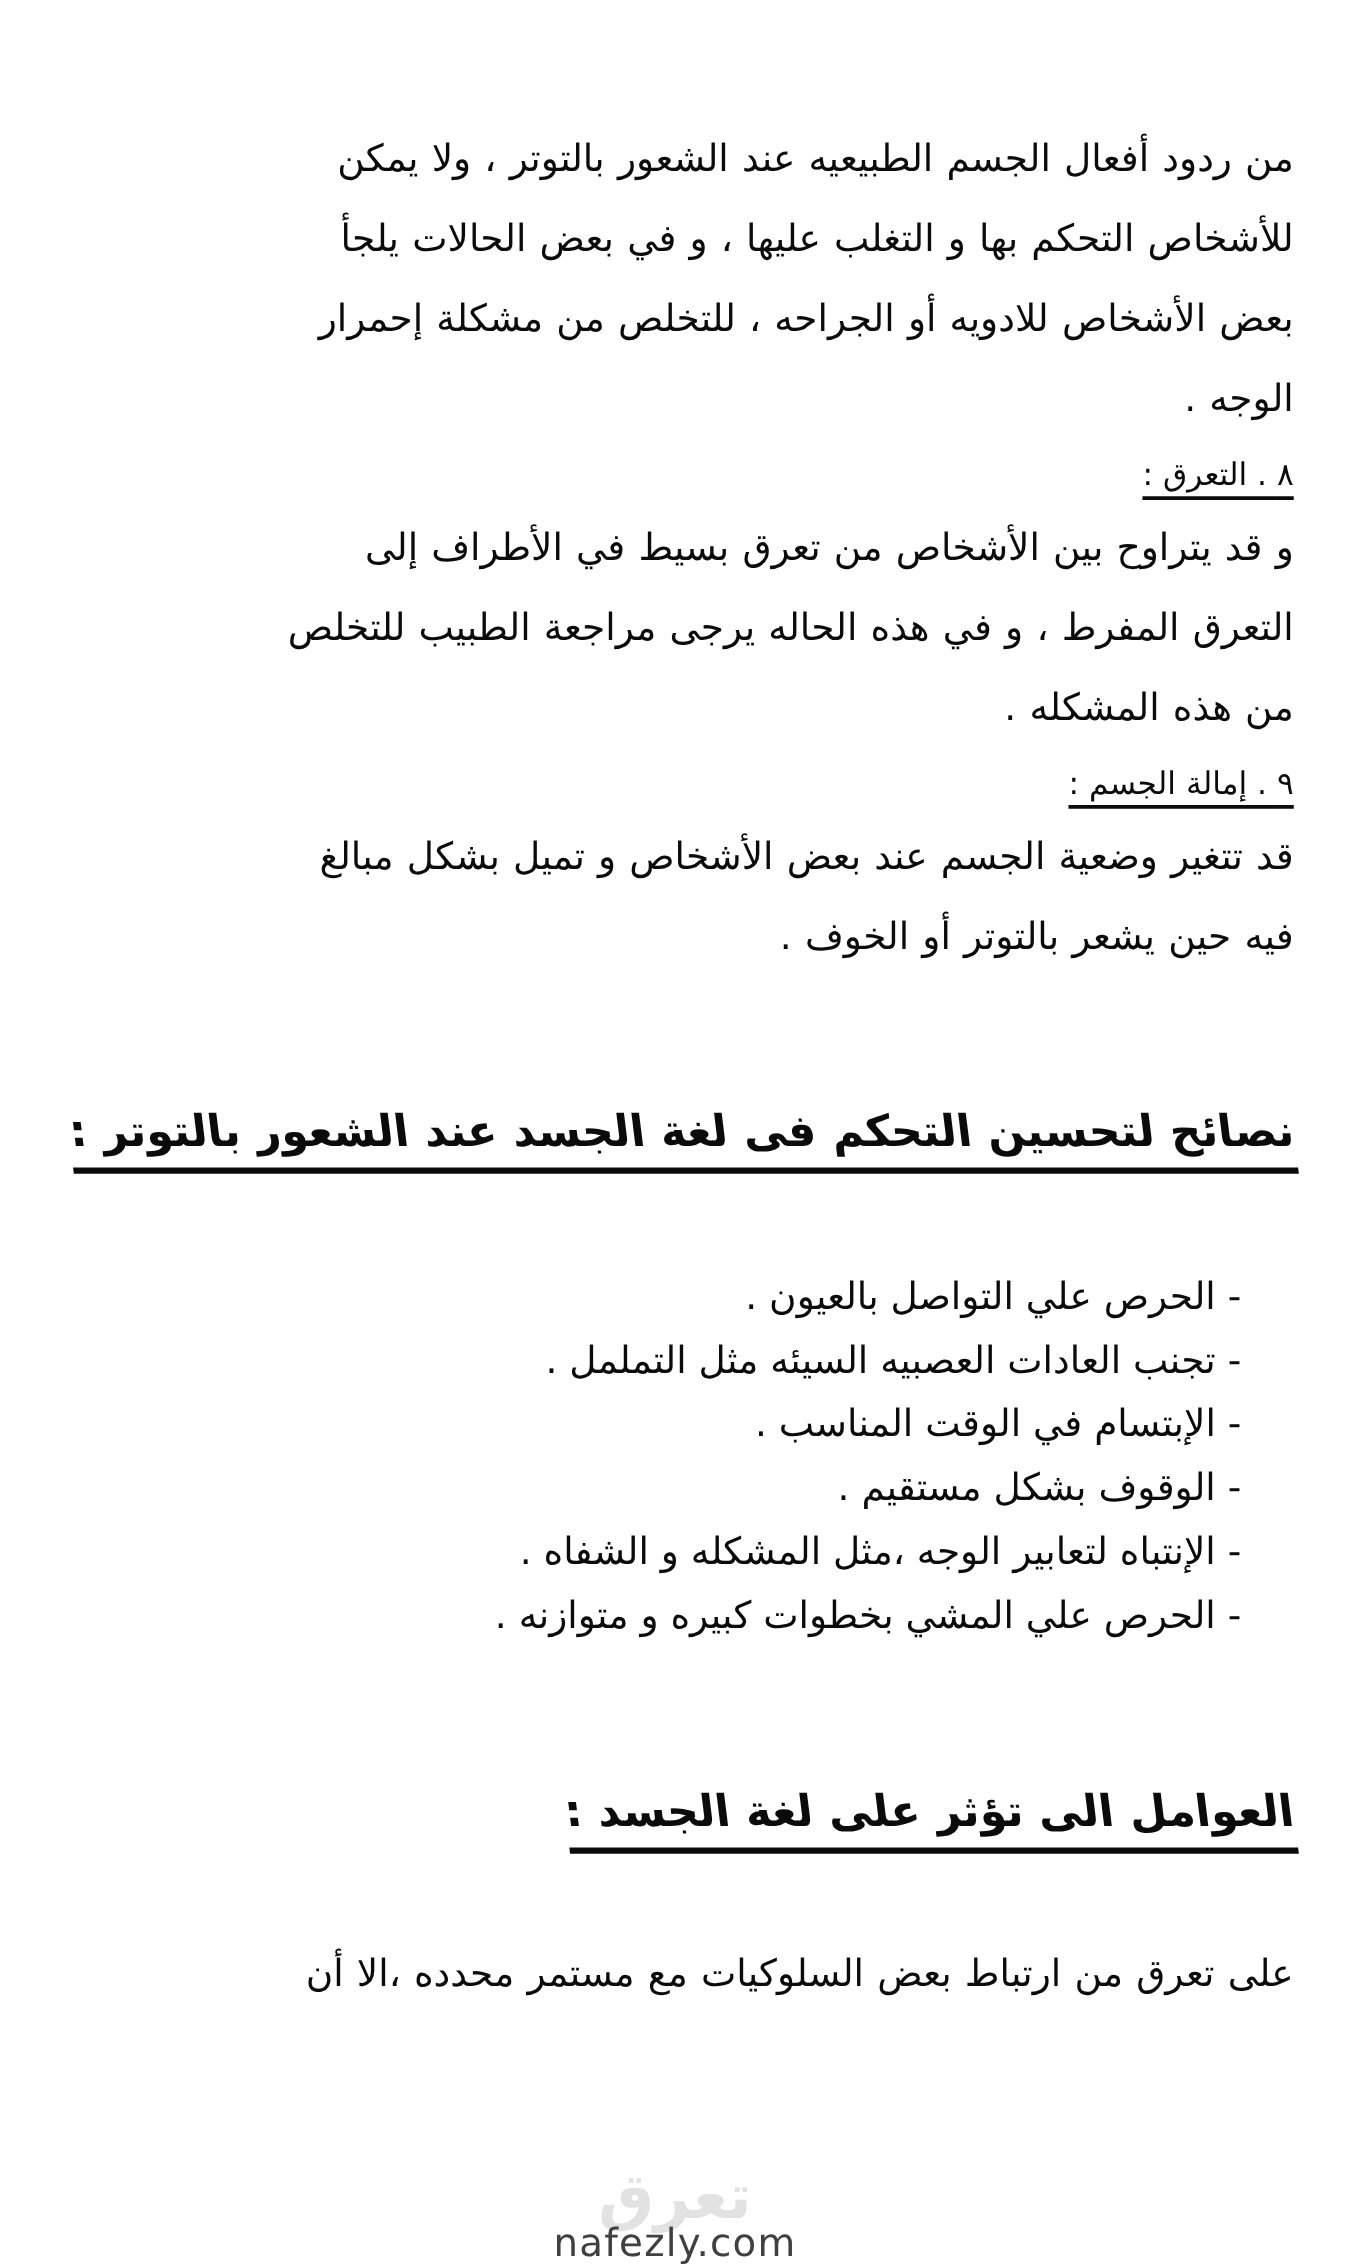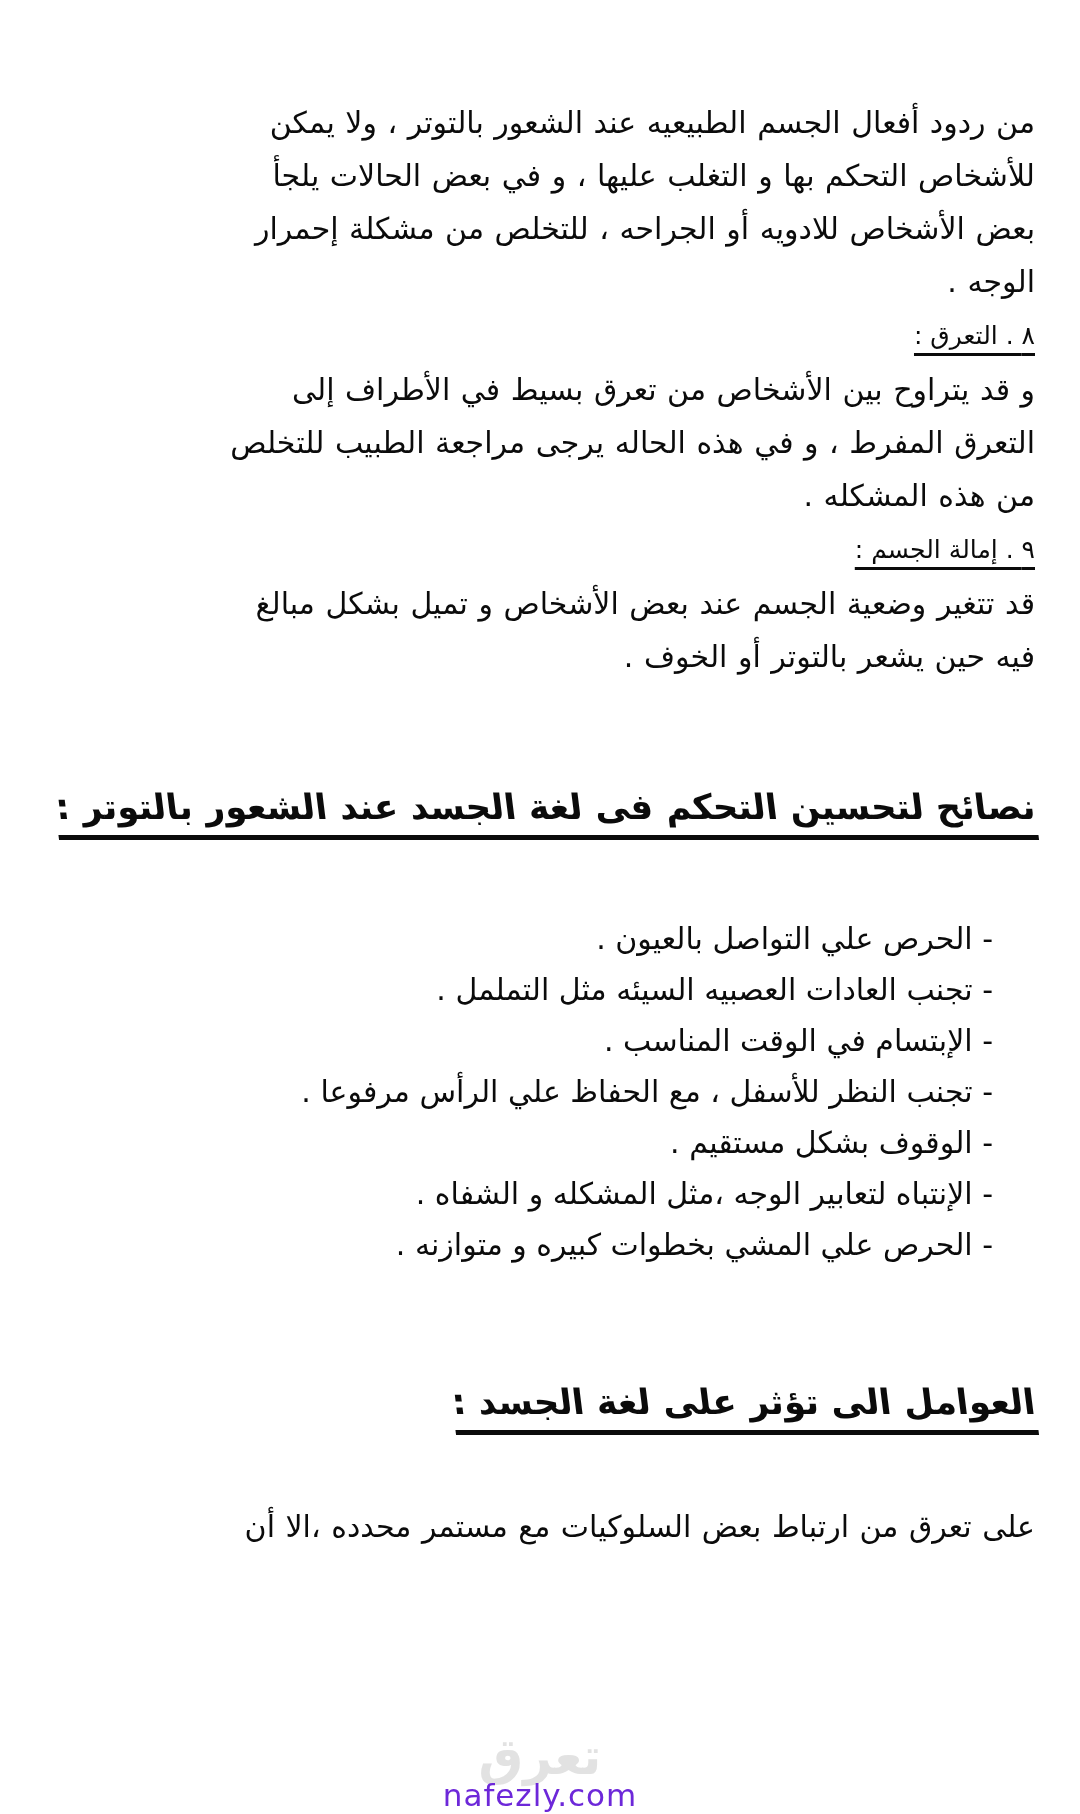--- a/index.html
+++ b/index.html
@@ -13,21 +13,21 @@
   }
   .doc{
     position:absolute;
     top:96px;right:45px;left:45px;
     direction:rtl;
     text-align:right;
   }
   .para{
     margin:0;
     font-size:30px;
-    line-height:53px;
+    line-height:64px;
     white-space:pre-line;
     word-spacing:1px;
   }
   .num-heading{
     margin:0;
     font-size:25px;
     line-height:55px;
   }
   .num-heading .nu{
     text-decoration:underline;
@@ -63,21 +63,21 @@
   }
   .wm-logo{
     font-size:50px;
     font-weight:bold;
     color:#e2e2e2;
     line-height:46px;
     direction:rtl;
   }
   .wm-site{
     font-size:31px;
-    color:#6d28d9;
+    color:#404040;
     line-height:30px;
     letter-spacing:1px;
     font-family:"DejaVu Sans",sans-serif;
   }
 </style>
 </head>
 <body>
 
 <div class="sheet">
   <div class="doc" lang="ar">
@@ -97,21 +97,20 @@
 
     <p class="para">قد تتغير وضعية الجسم عند بعض الأشخاص و تميل بشكل مبالغ
 فيه حين يشعر بالتوتر أو الخوف .</p>
 
     <h2 class="section-title title-tips"><span class="tu">نصائح لتحسين التحكم فى لغة الجسد عند الشعور بالتوتر :</span></h2>
 
     <div class="bullets">
       <p class="bullet">- الحرص علي التواصل بالعيون .</p>
       <p class="bullet">- تجنب العادات العصبيه السيئه مثل التململ .</p>
       <p class="bullet">- الإبتسام في الوقت المناسب .</p>
-      <p class="bullet">- تجنب النظر للأسفل ، مع الحفاظ علي الرأس مرفوعا .</p>
       <p class="bullet">- الوقوف بشكل مستقيم .</p>
       <p class="bullet">- الإنتباه لتعابير الوجه ،مثل المشكله و الشفاه .</p>
       <p class="bullet">- الحرص علي المشي بخطوات كبيره و متوازنه .</p>
     </div>
 
     <h2 class="section-title title-factors"><span class="tu">العوامل الى تؤثر على لغة الجسد :</span></h2>
 
     <p class="para factors-para">على تعرق من ارتباط بعض السلوكيات مع مستمر محدده ،الا أن</p>
 
   </div>

